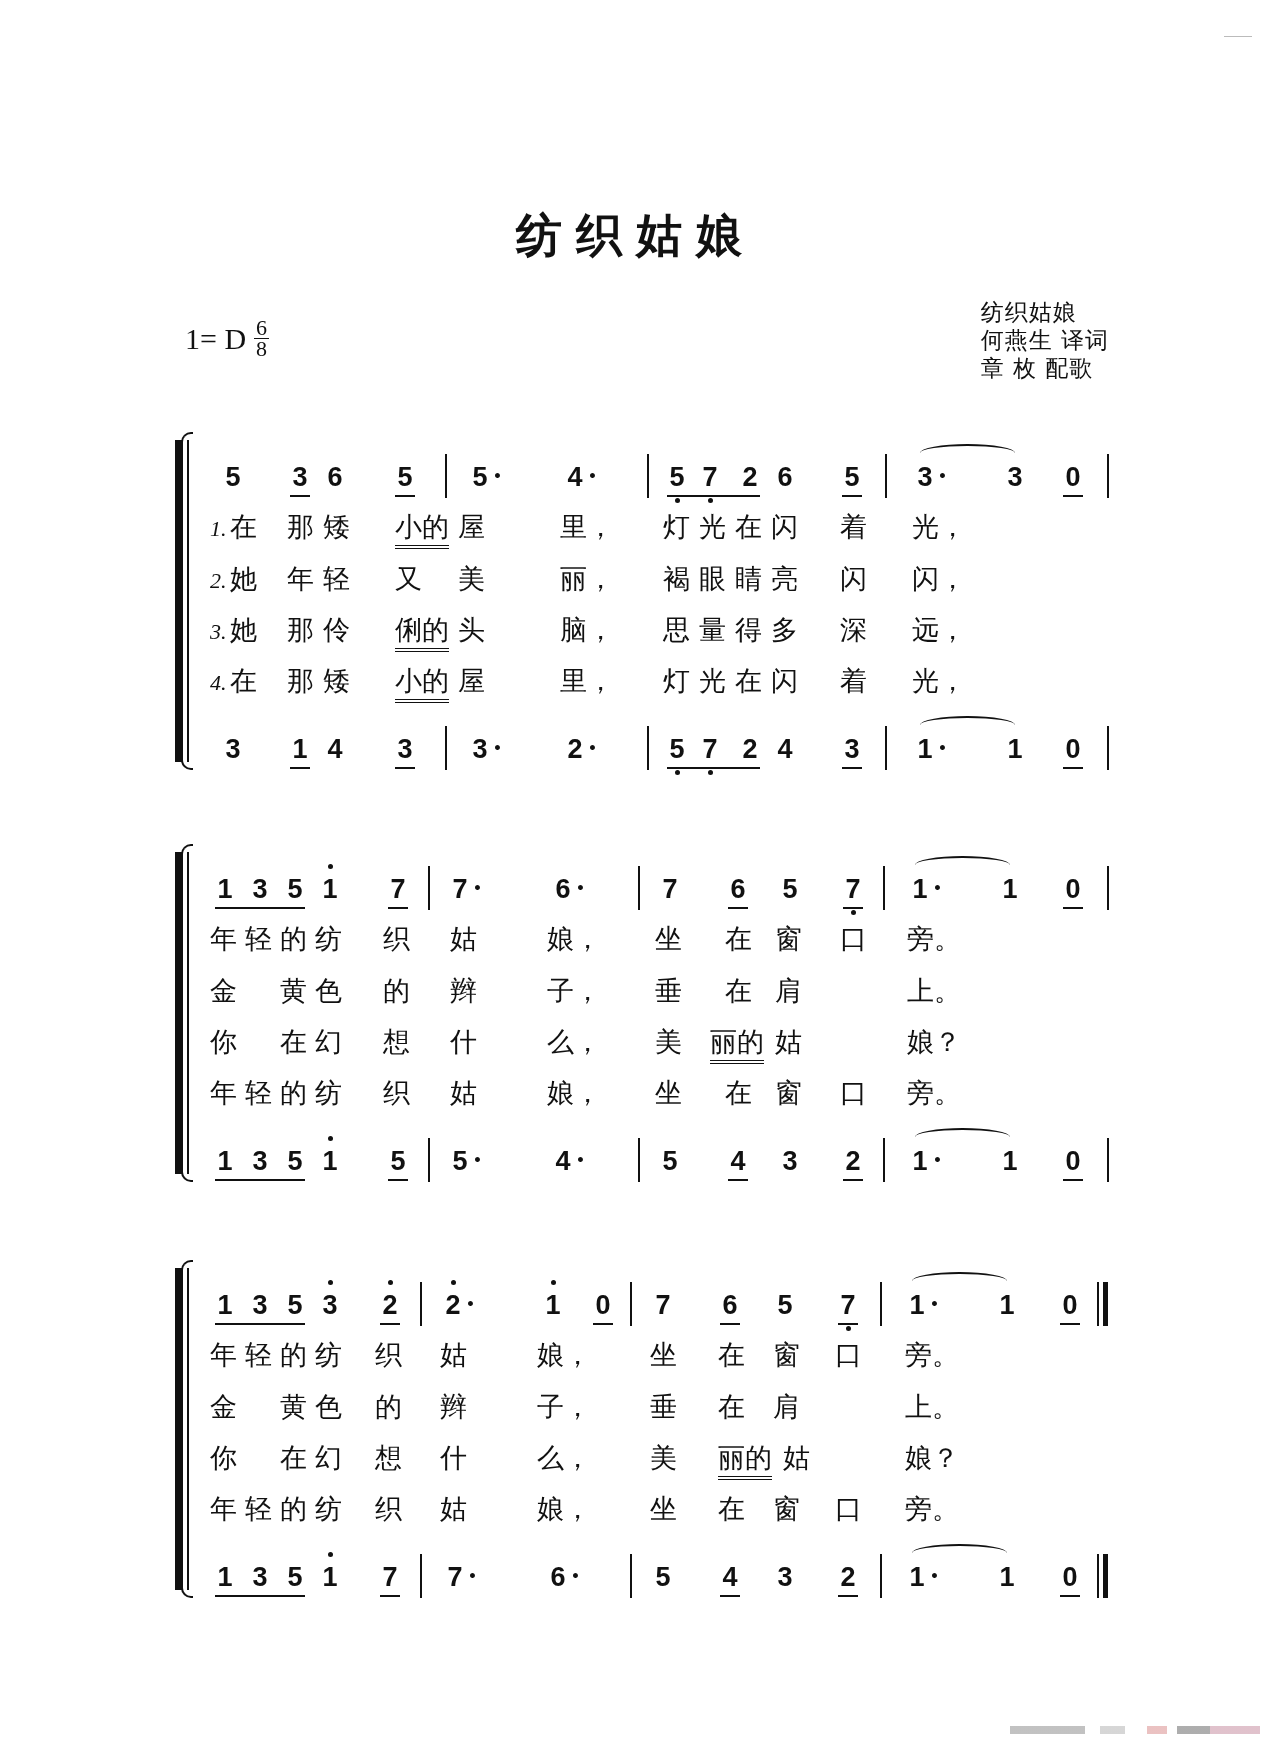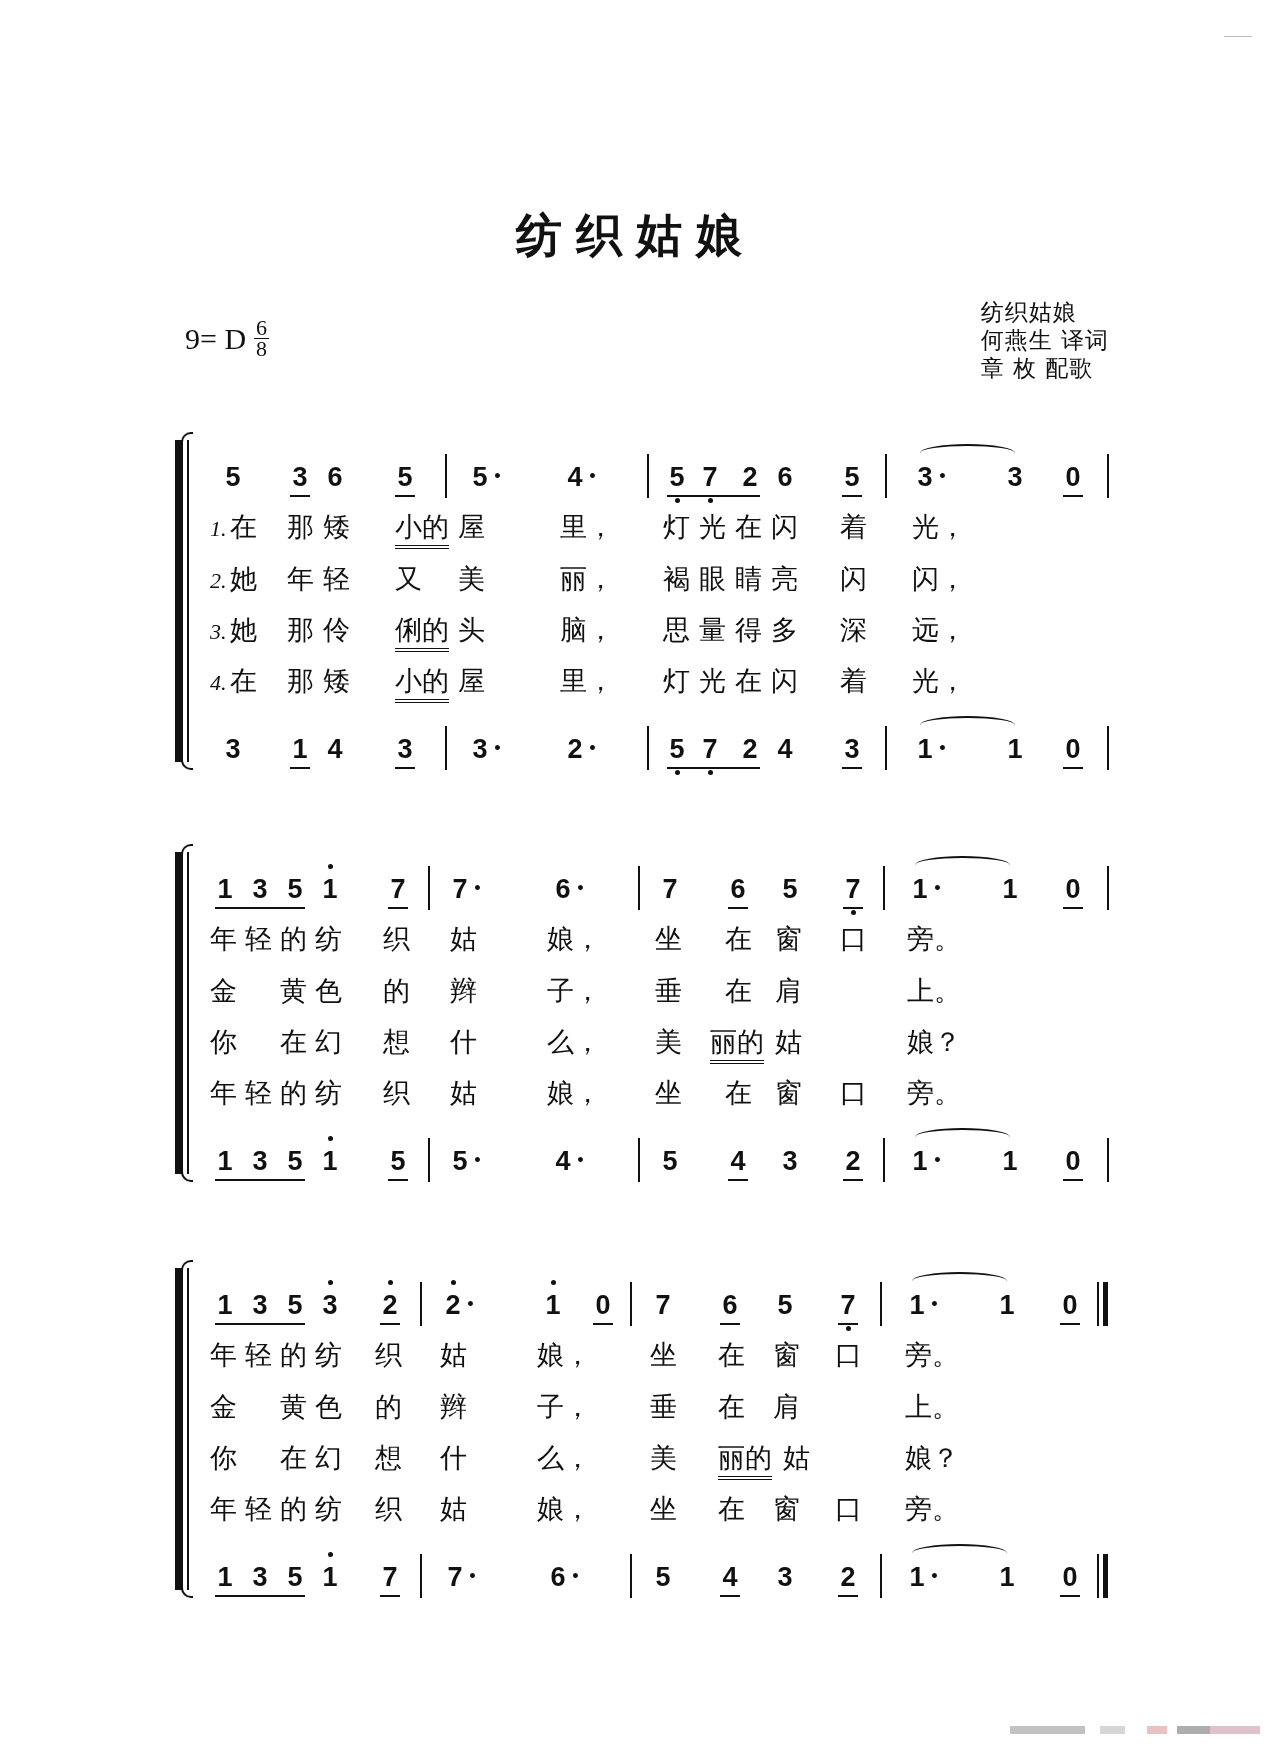--- a/index.html
+++ b/index.html
@@ -40,21 +40,21 @@
   .footer { left:1010px; top:1726px; width:250px; height:8px; background:linear-gradient(90deg,#999 0 30%, transparent 30% 36%, #bbb 36% 46%, transparent 46% 55%, #d99 55% 63%, transparent 63% 67%, #777 67% 80%, #c9a 80% 100%); opacity:0.6; }
 </style>
 </head>
 <body>
 
 <div class="abs topline"></div>
 
 <div class="abs title">纺织姑娘</div>
 
 <div class="abs key">
-  <span>9= D</span>
+  <span>1= D</span>
   <span class="frac">
     <span>6</span>
     <span>8</span>
   </span>
 </div>
 
 <div class="abs credits">
   <div>纺织姑娘</div>
   <div>何燕生 译词</div>
   <div>章 枚 配歌</div>

